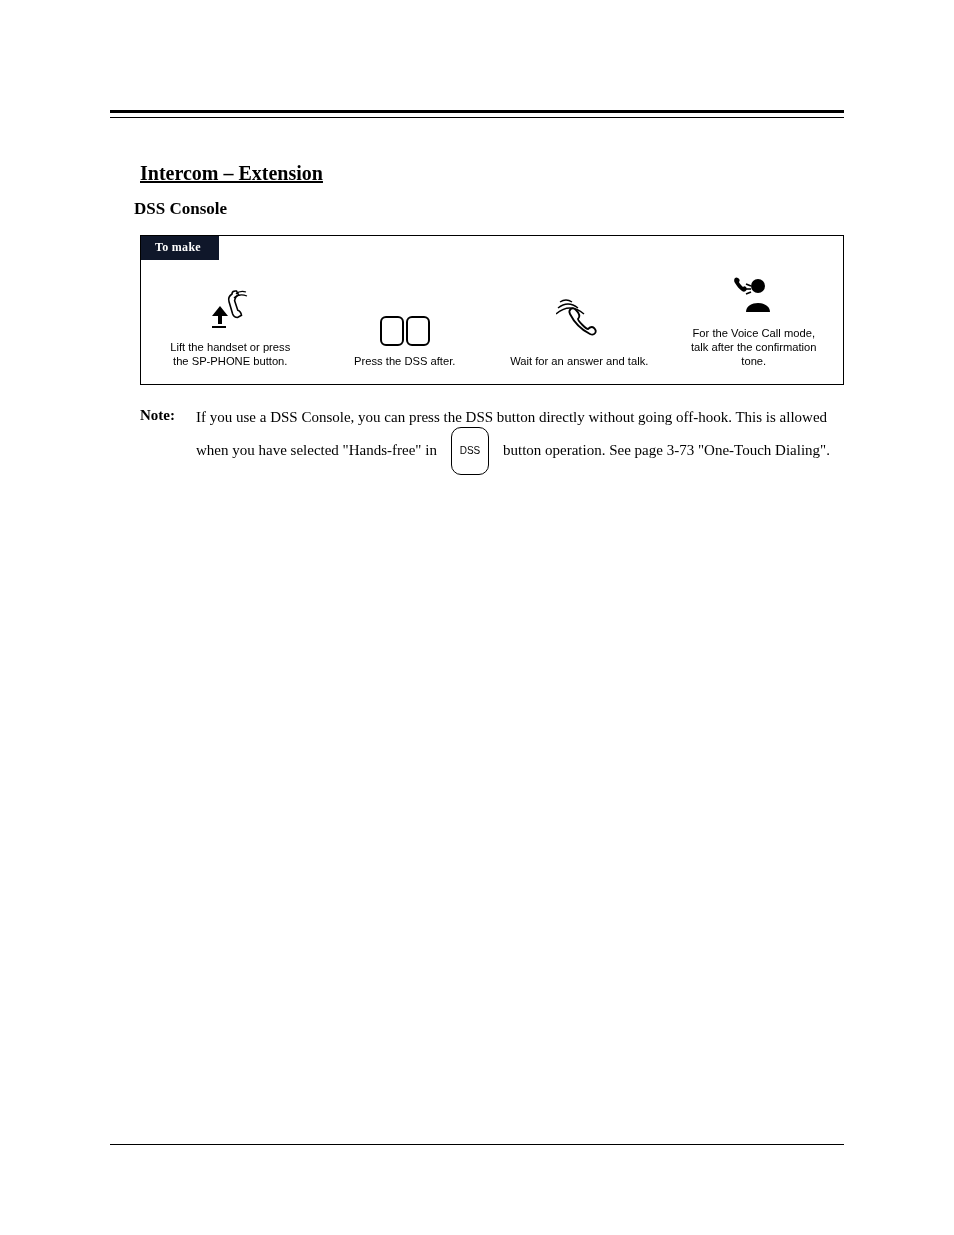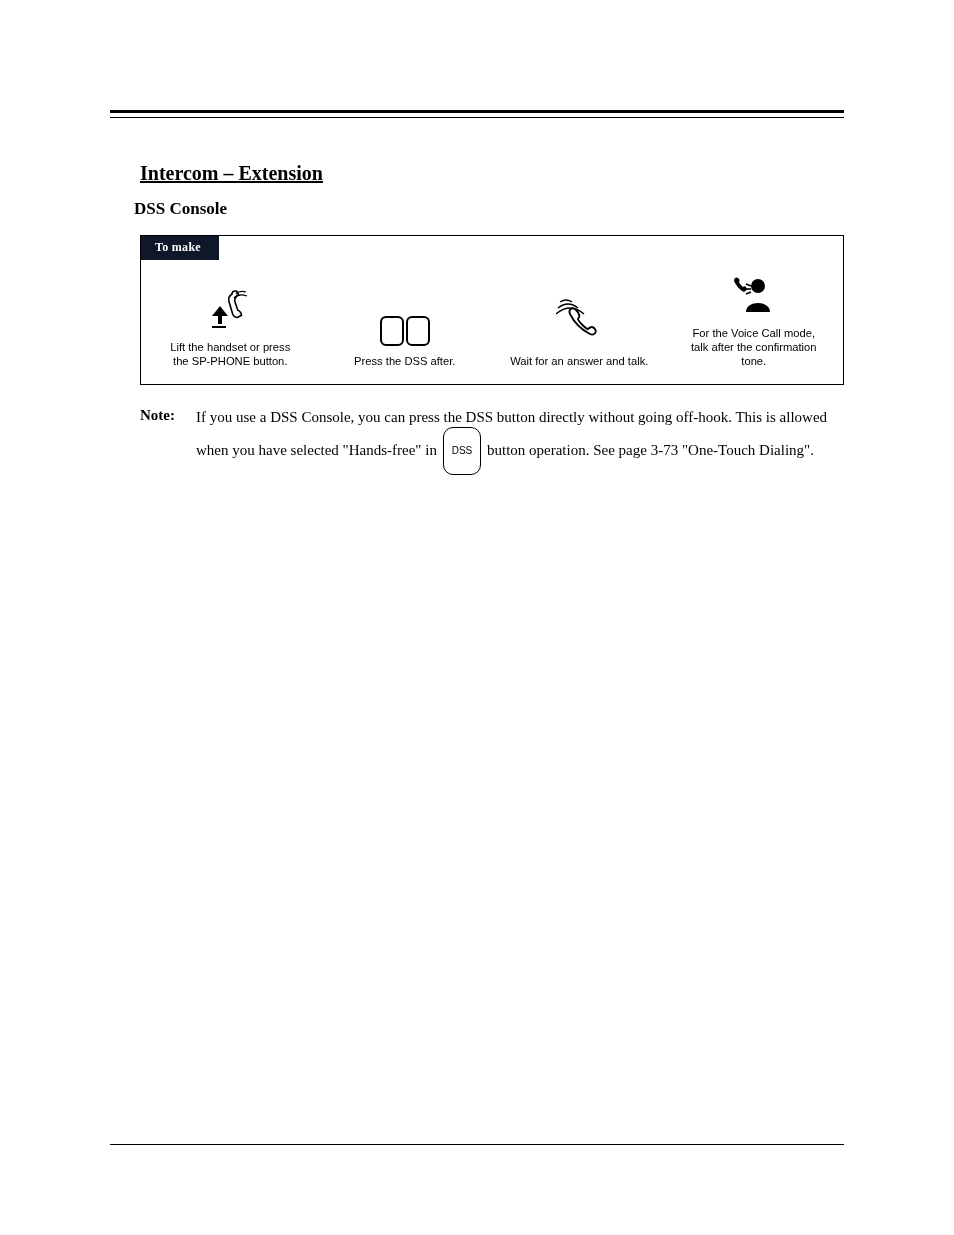--- a/index.html
+++ b/index.html
@@ -106,21 +106,21 @@
     line-height: 1.35;
   }
   .key-oval {
     display: inline-block;
     border: 1px solid #000;
     border-radius: 10px;
     font-family: Arial, Helvetica, sans-serif;
     font-size: 10px;
     padding: 16px 8px;
     vertical-align: 1px;
-    margin: 0 2px;
+    margin: 0 10px;
   }
   .footer-rule {
     position: absolute;
     left: 110px;
     right: 110px;
     bottom: 90px;
     border-top: 1px solid #000;
   }
   .footer {
     position: absolute;

